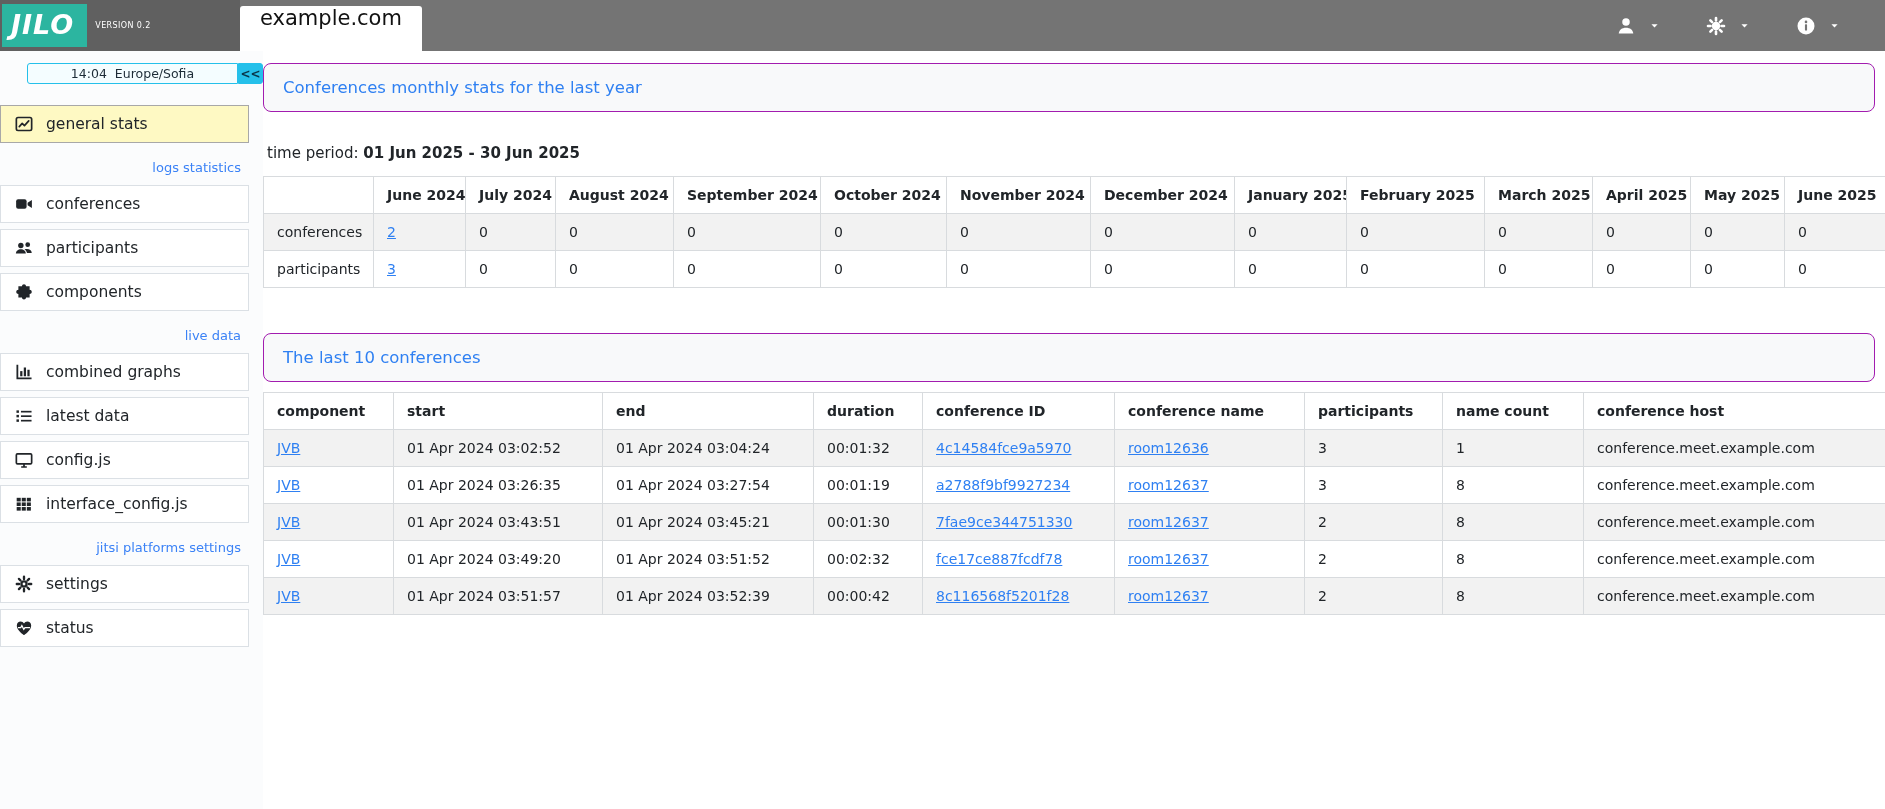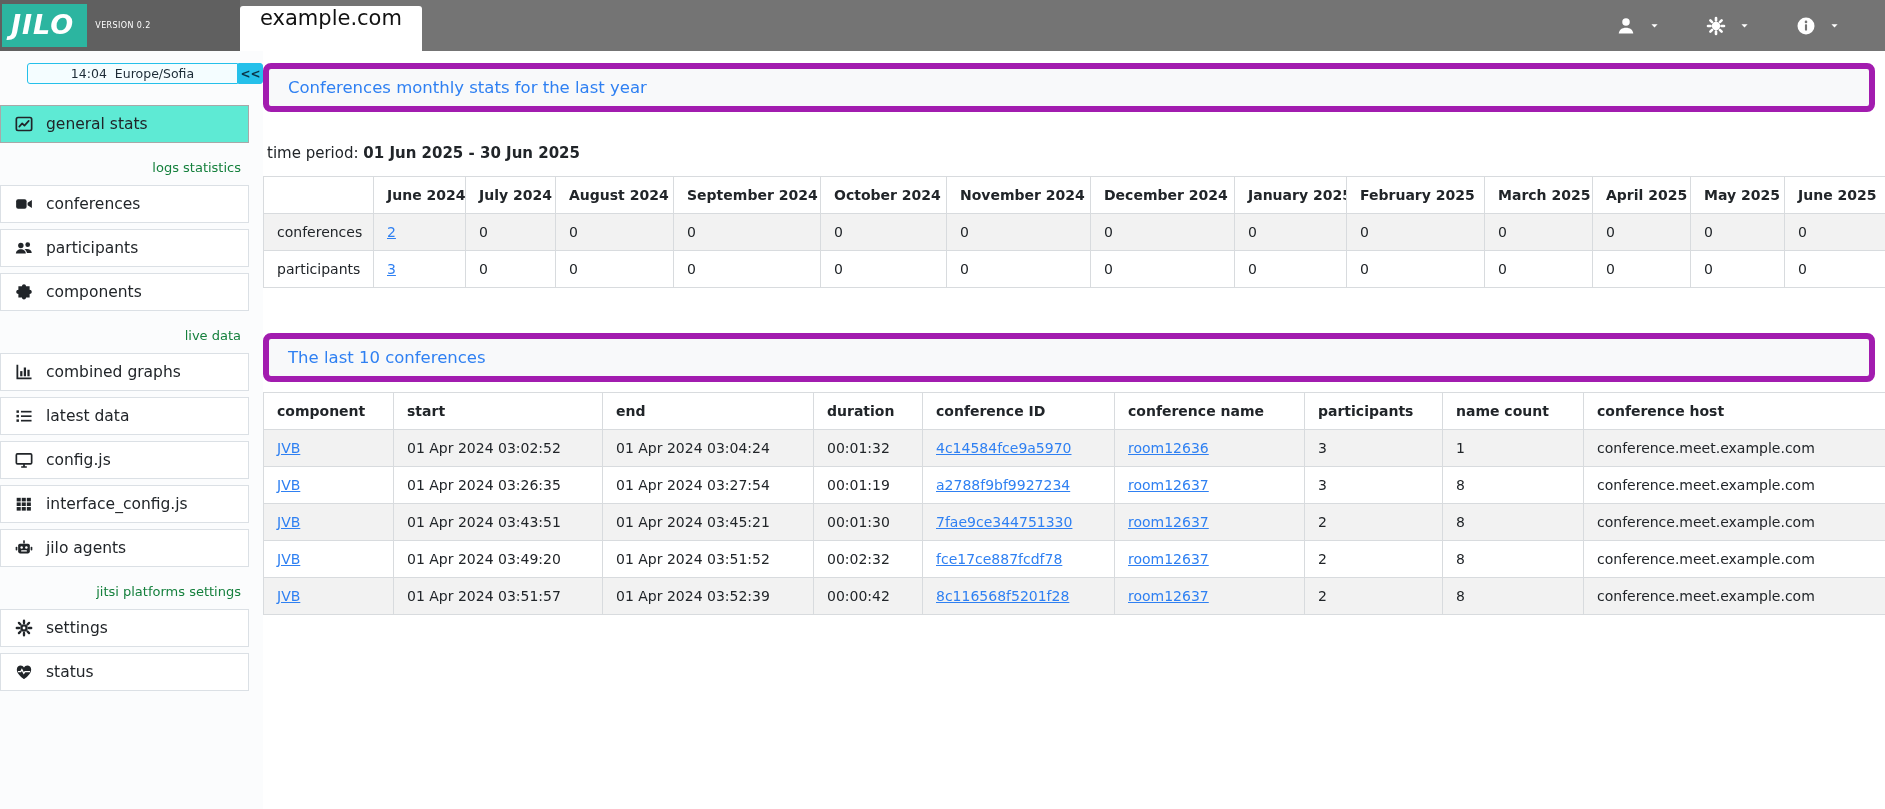--- a/index.html
+++ b/index.html
@@ -23,28 +23,28 @@
   .sidebar{width:263px;flex:0 0 auto;background:#fbfcfd;padding-top:12px;}
   .timebar{display:flex;height:21px;margin-bottom:21px;padding-left:27px;}
   .time-display{flex:1;border:1px solid var(--cyan,#25c0ea);background:#f4fdff;display:flex;
     align-items:center;justify-content:center;font-size:12.5px;color:#1c2b36;border-radius:3px 0 0 3px;}
   .tz{margin-left:8px;}
   .collapse-btn{width:25px;flex:0 0 auto;background:var(--cyan,#25c0ea);border:1px solid var(--cyan,#25c0ea);
     font-size:12px;font-weight:bold;color:#093549;border-radius:0 3px 3px 0;padding:0;cursor:pointer;
     font-family:inherit;line-height:1;}
   .nav-item{height:38px;margin:0 14px 6px 0;background:#fff;border:1px solid #dbe0e5;display:flex;
     align-items:center;gap:13px;padding-left:14px;font-size:15.5px;cursor:pointer;color:#212529;}
-  .nav-item.active{background:#5eead4;border-color:#a8a8a8;}
+  .nav-item.active{background:#fef9c3;border-color:#a8a8a8;}
   .nicon{display:flex;color:#212529;}
   .nicon svg{width:18px;height:18px;display:block;}
   .nav-section{height:36px;display:flex;align-items:center;justify-content:flex-end;
-    padding-right:22px;font-size:13px;color:#15803d;}
+    padding-right:22px;font-size:13px;color:#3b82f6;}
   
   .main{flex:1;min-width:0;padding-top:12px;background:#fff;}
-  .card-header{height:49px;margin-right:10px;background:#f8f9fa;border:6px solid #a21caf;border-radius:8px;
+  .card-header{height:49px;margin-right:10px;background:#f8f9fa;border:1px solid #a21caf;border-radius:8px;
     display:flex;align-items:center;padding:0 19px;font-size:16.5px;color:var(--blue,#2f80f2);cursor:pointer;}
   .sec2 .card-header{margin-top:46px;}
   .sec3 .card-header{margin-top:45px;}
   .time-period{margin:32px 0 0 4px;font-size:15px;}
   .time-period b{font-weight:bold;}
   .no-records{margin:24px 0 0 4px;font-size:15px;}
   .clip{overflow:hidden;width:100%;}
   .tbl{border-collapse:collapse;margin-top:14px;table-layout:fixed;}
   .tbl th,.tbl td{border:1px solid #d8dbde;padding:0 13px;height:37px;font-size:14px;text-align:left;
     white-space:nowrap;overflow:hidden;background-clip:padding-box;}
@@ -214,34 +214,20 @@
                 <rect x="1.5" y="6.6" width="3.6" height="3.2"></rect>
                 <rect x="6" y="6.6" width="3.6" height="3.2"></rect>
                 <rect x="10.5" y="6.6" width="3.6" height="3.2"></rect>
                 <rect x="1.5" y="10.7" width="3.6" height="3.2"></rect>
                 <rect x="6" y="10.7" width="3.6" height="3.2"></rect>
                 <rect x="10.5" y="10.7" width="3.6" height="3.2"></rect>
               </svg>
             </span>
             <span>interface_config.js</span>
           </div>
-          <div class="nav-item">
-            <span class="nicon">
-              <svg viewBox="0 0 16 16" fill="currentColor">
-                <rect x="7.3" y="1.2" width="1.4" height="2.8"></rect>
-                <rect x="2.8" y="4.2" width="10.4" height="8.6" rx="1.6"></rect>
-                <rect x="0.6" y="6.8" width="1.5" height="3.4" rx=".7"></rect>
-                <rect x="13.9" y="6.8" width="1.5" height="3.4" rx=".7"></rect>
-                <circle cx="5.9" cy="7.6" r="1.1" fill="#fff"></circle>
-                <circle cx="10.1" cy="7.6" r="1.1" fill="#fff"></circle>
-                <rect x="5.4" y="9.9" width="5.2" height="1.3" rx=".6" fill="#fff"></rect>
-              </svg>
-            </span>
-            <span>jilo agents</span>
-          </div>
           <div class="nav-section">jitsi platforms settings</div>
           <div class="nav-item">
             <span class="nicon">
               <svg viewBox="0 0 16 16" fill="none" stroke="currentColor" stroke-width="2.1" stroke-linecap="round">
                 <circle cx="8" cy="8" r="2.3"></circle>
                 <path d="M8 1.6v2M8 12.4v2M1.6 8h2M12.4 8h2M3.5 3.5l1.4 1.4M11.1 11.1l1.4 1.4M12.5 3.5l-1.4 1.4M4.9 11.1l-1.4 1.4"></path>
               </svg>
             </span>
             <span>settings</span>
           </div>

